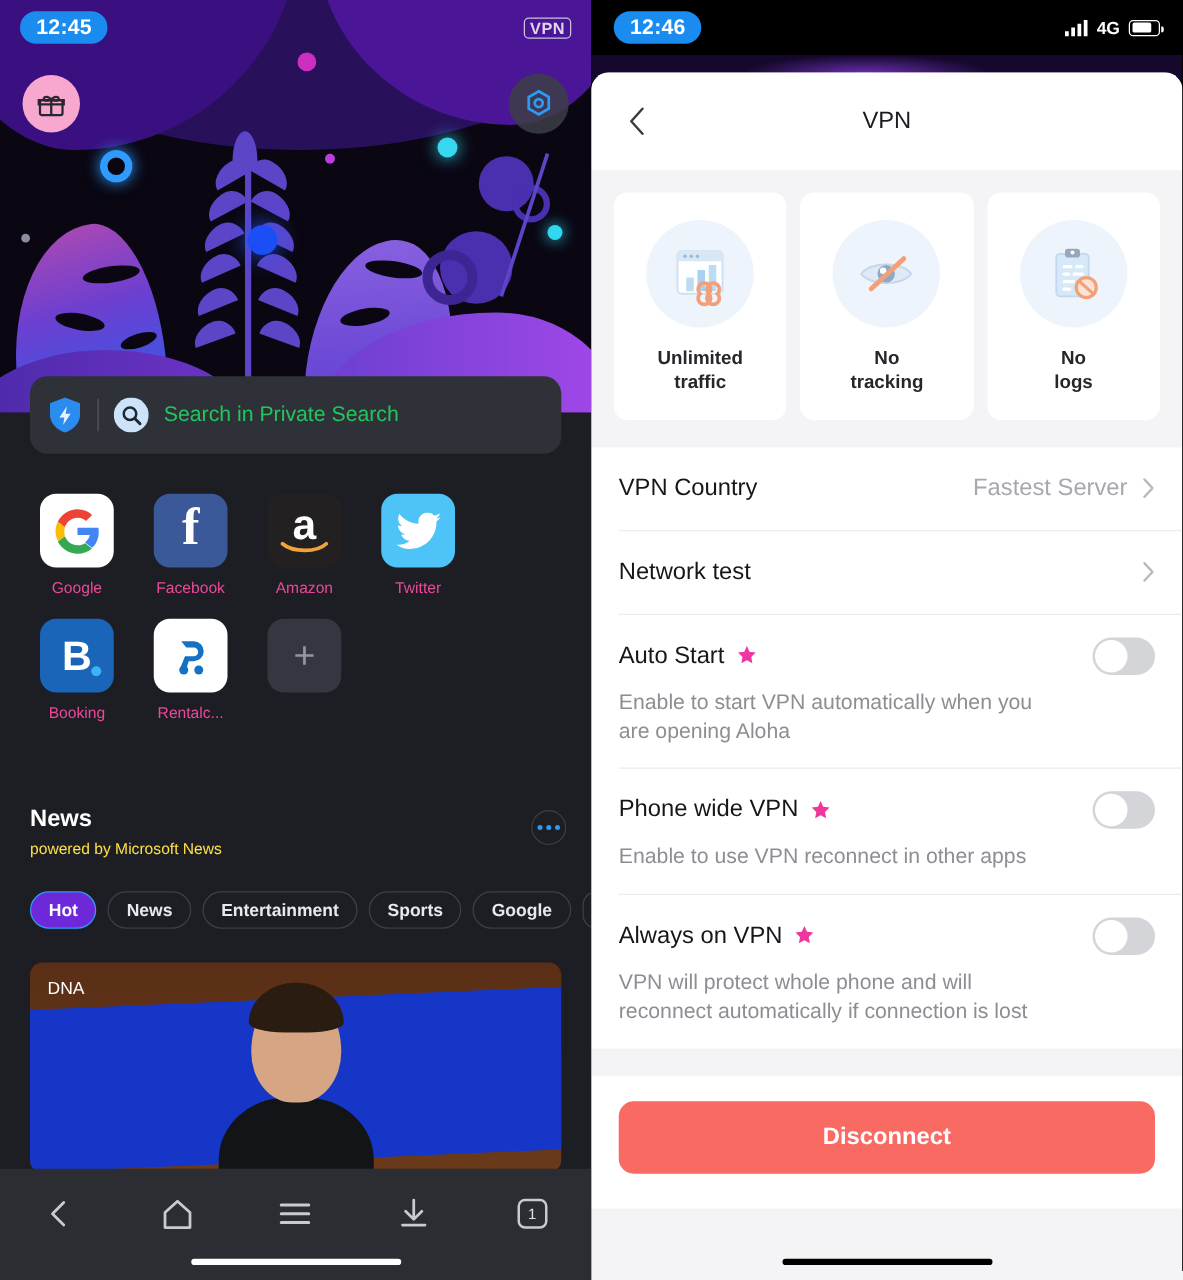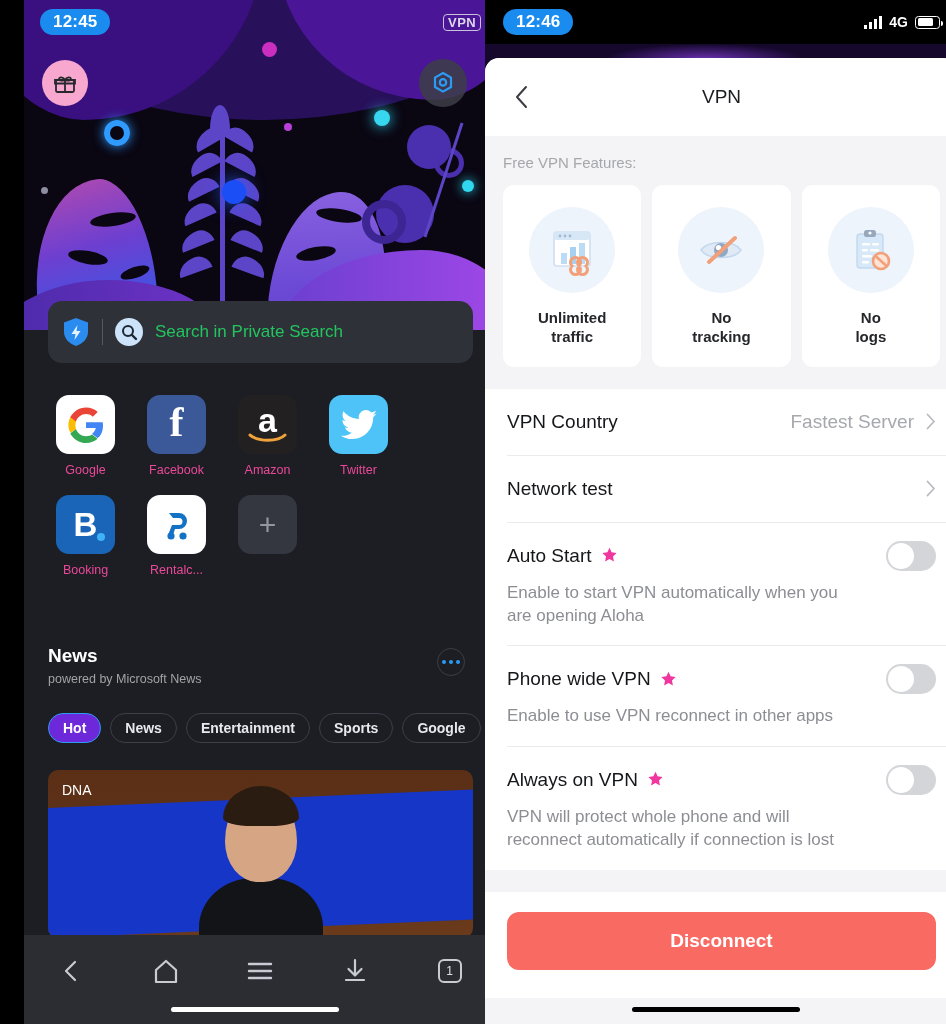--- a/index.html
+++ b/index.html
@@ -2,21 +2,21 @@
 <html><head>
 <meta charset="utf-8">
 <style>
   * { box-sizing: border-box; margin: 0; padding: 0; }
   html, body {
     width: 946px; height: 1024px;
     background: #000;
     font-family: "Liberation Sans", sans-serif;
     overflow: hidden;
   }
-  .screens { display: flex; width: 946px; height: 872px; padding-left: 24px; }
+  .screens { display: flex; width: 946px; height: 872px; }
   .screen { position: relative; width: 473px; height: 1024px; overflow: hidden; }
 
   
   .left { background: #1c1e24; }
 
   .wallpaper {
     position: absolute; left: 0; top: 0; width: 473px; height: 330px;
     background: #0a0612;
     overflow: hidden;
   }
@@ -123,21 +123,21 @@
     width: 59px; height: 59px; border-radius: 13px; background: #343740;
     display: flex; align-items: center; justify-content: center;
     color: #9497a0; font-size: 30px; font-weight: 300;
   }
 
   .news-head {
     position: absolute; left: 24px; top: 645px; right: 20px;
     display: flex; align-items: flex-start; justify-content: space-between;
   }
   .news-title { color: #fff; font-size: 19px; font-weight: bold; }
-  .news-sub { color: #a3a3a3; font-size: 12.5px; margin-top: 5px; }
+  .news-sub { color: #fde047; font-size: 12.5px; margin-top: 5px; }
   .news-more {
     width: 28px; height: 28px; border-radius: 50%; border: 1px solid #3b3e47;
     display: flex; align-items: center; justify-content: center; gap: 3px;
     margin-top: 3px;
   }
   .dot3 { width: 4px; height: 4px; border-radius: 50%; background: #2b9bf4; }
 
   .chips {
     position: absolute; left: 24px; top: 713px; display: flex; gap: 9px;
   }
@@ -531,21 +531,20 @@
       <div class="nav">
         <div class="nav-back">
           <svg width="18" height="26" viewBox="0 0 18 26" fill="none" stroke="#3c3d42" stroke-width="2" stroke-linecap="round" stroke-linejoin="round">
             <path d="M13 3 L4 13 L13 23"></path>
           </svg>
         </div>
         <div class="nav-title">VPN</div>
       </div>
 
       <div class="features-wrap">
-        <div class="features-label">Free VPN Features:</div>
         <div class="feature-cards">
 
           <div class="fcard">
             <div class="fc-circle">
               <svg width="56" height="56" viewBox="0 0 56 56">
                 <rect x="10" y="10" width="36" height="34" rx="3" fill="#fff" stroke="#cfe0f2" stroke-width="1.6"></rect>
                 <rect x="10" y="10" width="36" height="8" rx="3" fill="#d8e7f6"></rect>
                 <circle cx="16" cy="14" r="1.4" fill="#9fb9d4"></circle>
                 <circle cx="21" cy="14" r="1.4" fill="#9fb9d4"></circle>
                 <circle cx="26" cy="14" r="1.4" fill="#9fb9d4"></circle>

